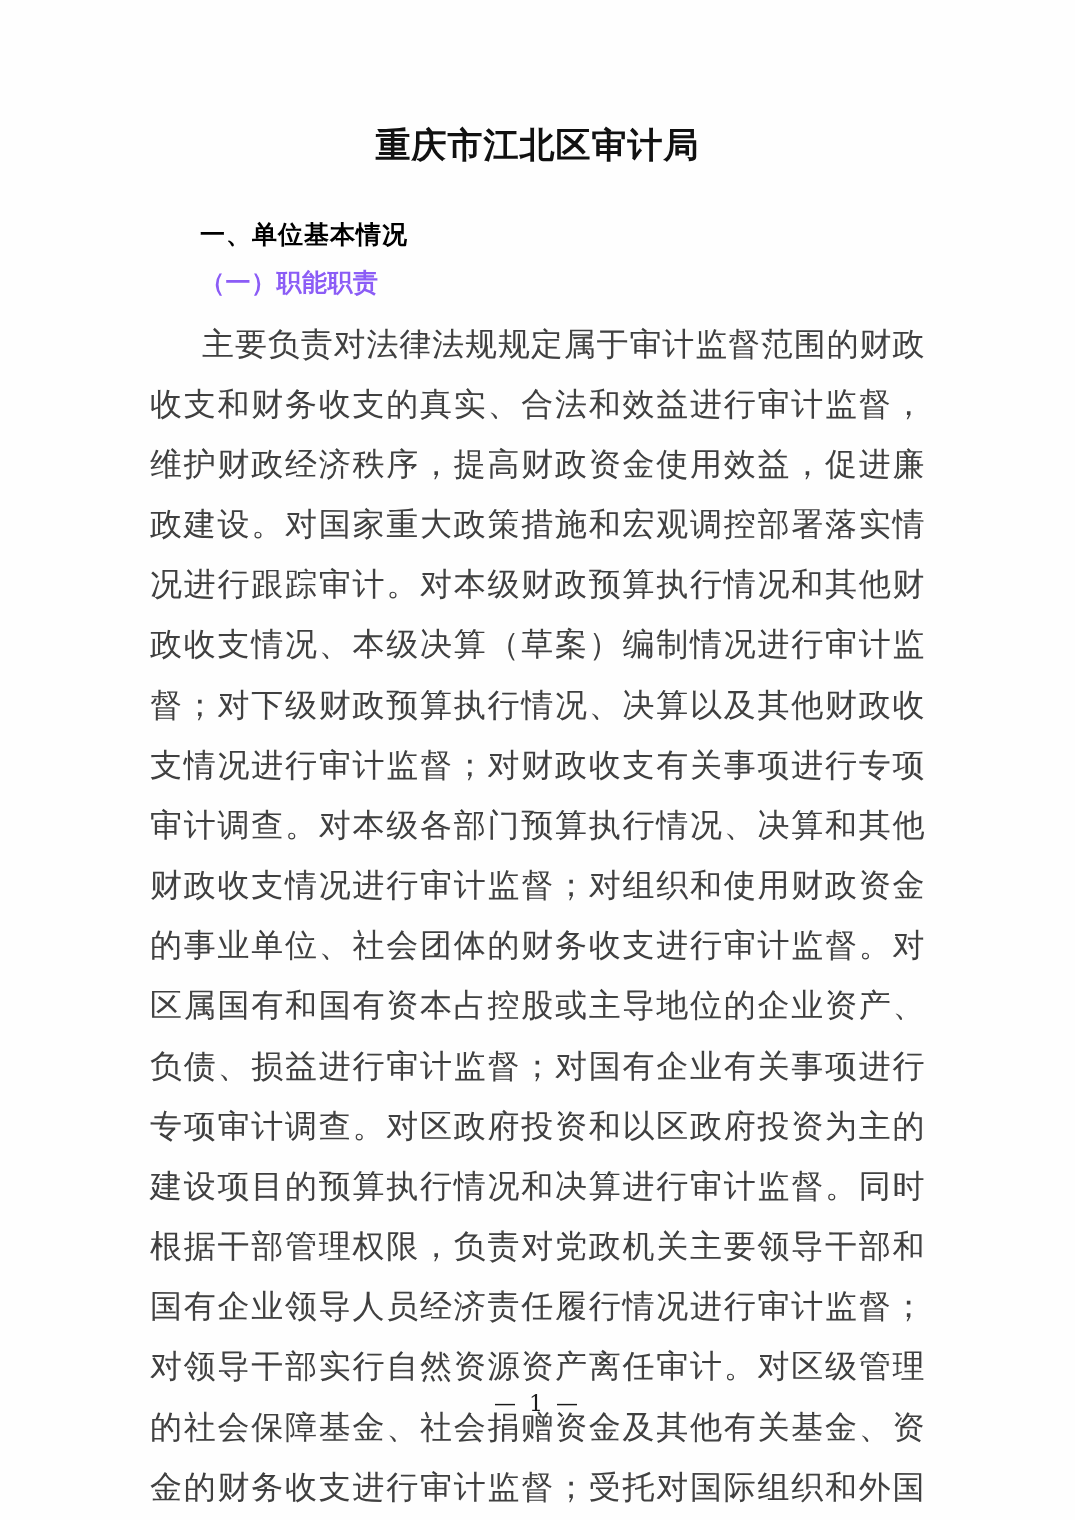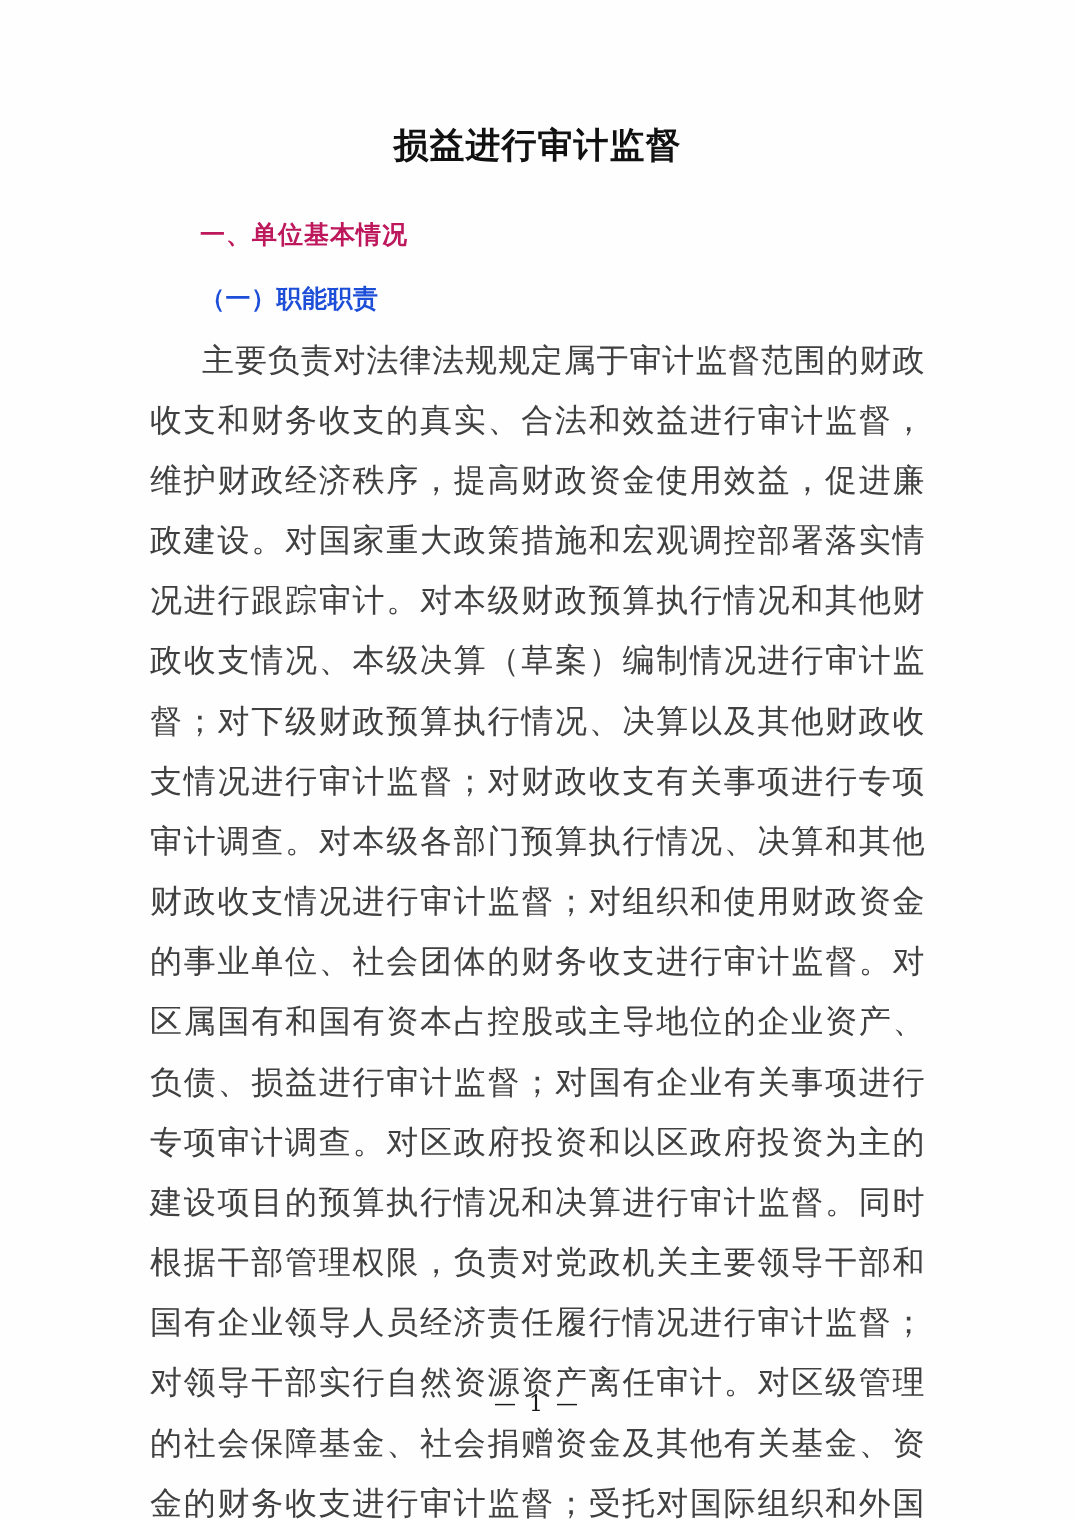--- a/index.html
+++ b/index.html
@@ -33,33 +33,33 @@
     color: #111111;
   }
   .doc-title .line2 {
     display: block;
   }
   .heading-1 {
     font-family: Liberation Serif, serif;
     font-weight: bold;
     font-size: 25px;
     line-height: 1.5;
-    margin: 0 0 27px 0;
+    margin: 0 0 11px 0;
     text-indent: 50px;
     letter-spacing: 1px;
-    color: #be185d;
+    color: #000000;
   }
   .heading-2 {
     font-family: "DejaVu Serif", serif;
     font-size: 25px;
     line-height: 1.5;
     margin: 0 0 12px 0;
     text-indent: 50px;
     letter-spacing: 0.5px;
-    color: #1d4ed8;
+    color: #8b5cf6;
   }
   .body-par {
     font-family: "DejaVu Serif", serif;
     font-size: 32px;
     line-height: 1.88;
     text-align: justify;
     text-justify: inter-character;
     text-indent: 52px;
     margin: 0;
     letter-spacing: 0.6px;
@@ -77,21 +77,21 @@
     letter-spacing: 3px;
     color: #1a1a1a;
   }
 </style>
 </head>
 <body>
 
 <div class="page">
 
   <h1 class="doc-title">
-    <span class="line1">损益进行审计监督</span>
+    <span class="line1">重庆市江北区审计局</span>
   </h1>
 
   <h2 class="heading-1">一、单位基本情况</h2>
 
   <h3 class="heading-2">（一）职能职责</h3>
 
   <p class="body-par">主要负责对法律法规规定属于审计监督范围的财政收支和财务收支的真实、合法和效益进行审计监督，维护财政经济秩序，提高财政资金使用效益，促进廉政建设。对国家重大政策措施和宏观调控部署落实情况进行跟踪审计。对本级财政预算执行情况和其他财政收支情况、本级决算（草案）编制情况进行审计监督；对下级财政预算执行情况、决算以及其他财政收支情况进行审计监督；对财政收支有关事项进行专项审计调查。对本级各部门预算执行情况、决算和其他财政收支情况进行审计监督；对组织和使用财政资金的事业单位、社会团体的财务收支进行审计监督。对区属国有和国有资本占控股或主导地位的企业资产、负债、损益进行审计监督；对国有企业有关事项进行专项审计调查。对区政府投资和以区政府投资为主的建设项目的预算执行情况和决算进行审计监督。同时根据干部管理权限，负责对党政机关主要领导干部和国有企业领导人员经济责任履行情况进行审计监督；对领导干部实行自然资源资产离任审计。对区级管理的社会保障基金、社会捐赠资金及其他有关基金、资金的财务收支进行审计监督；受托对国际组织和外国政府援助、</p>
 
   <div class="page-number">— 1 —</div>
 

